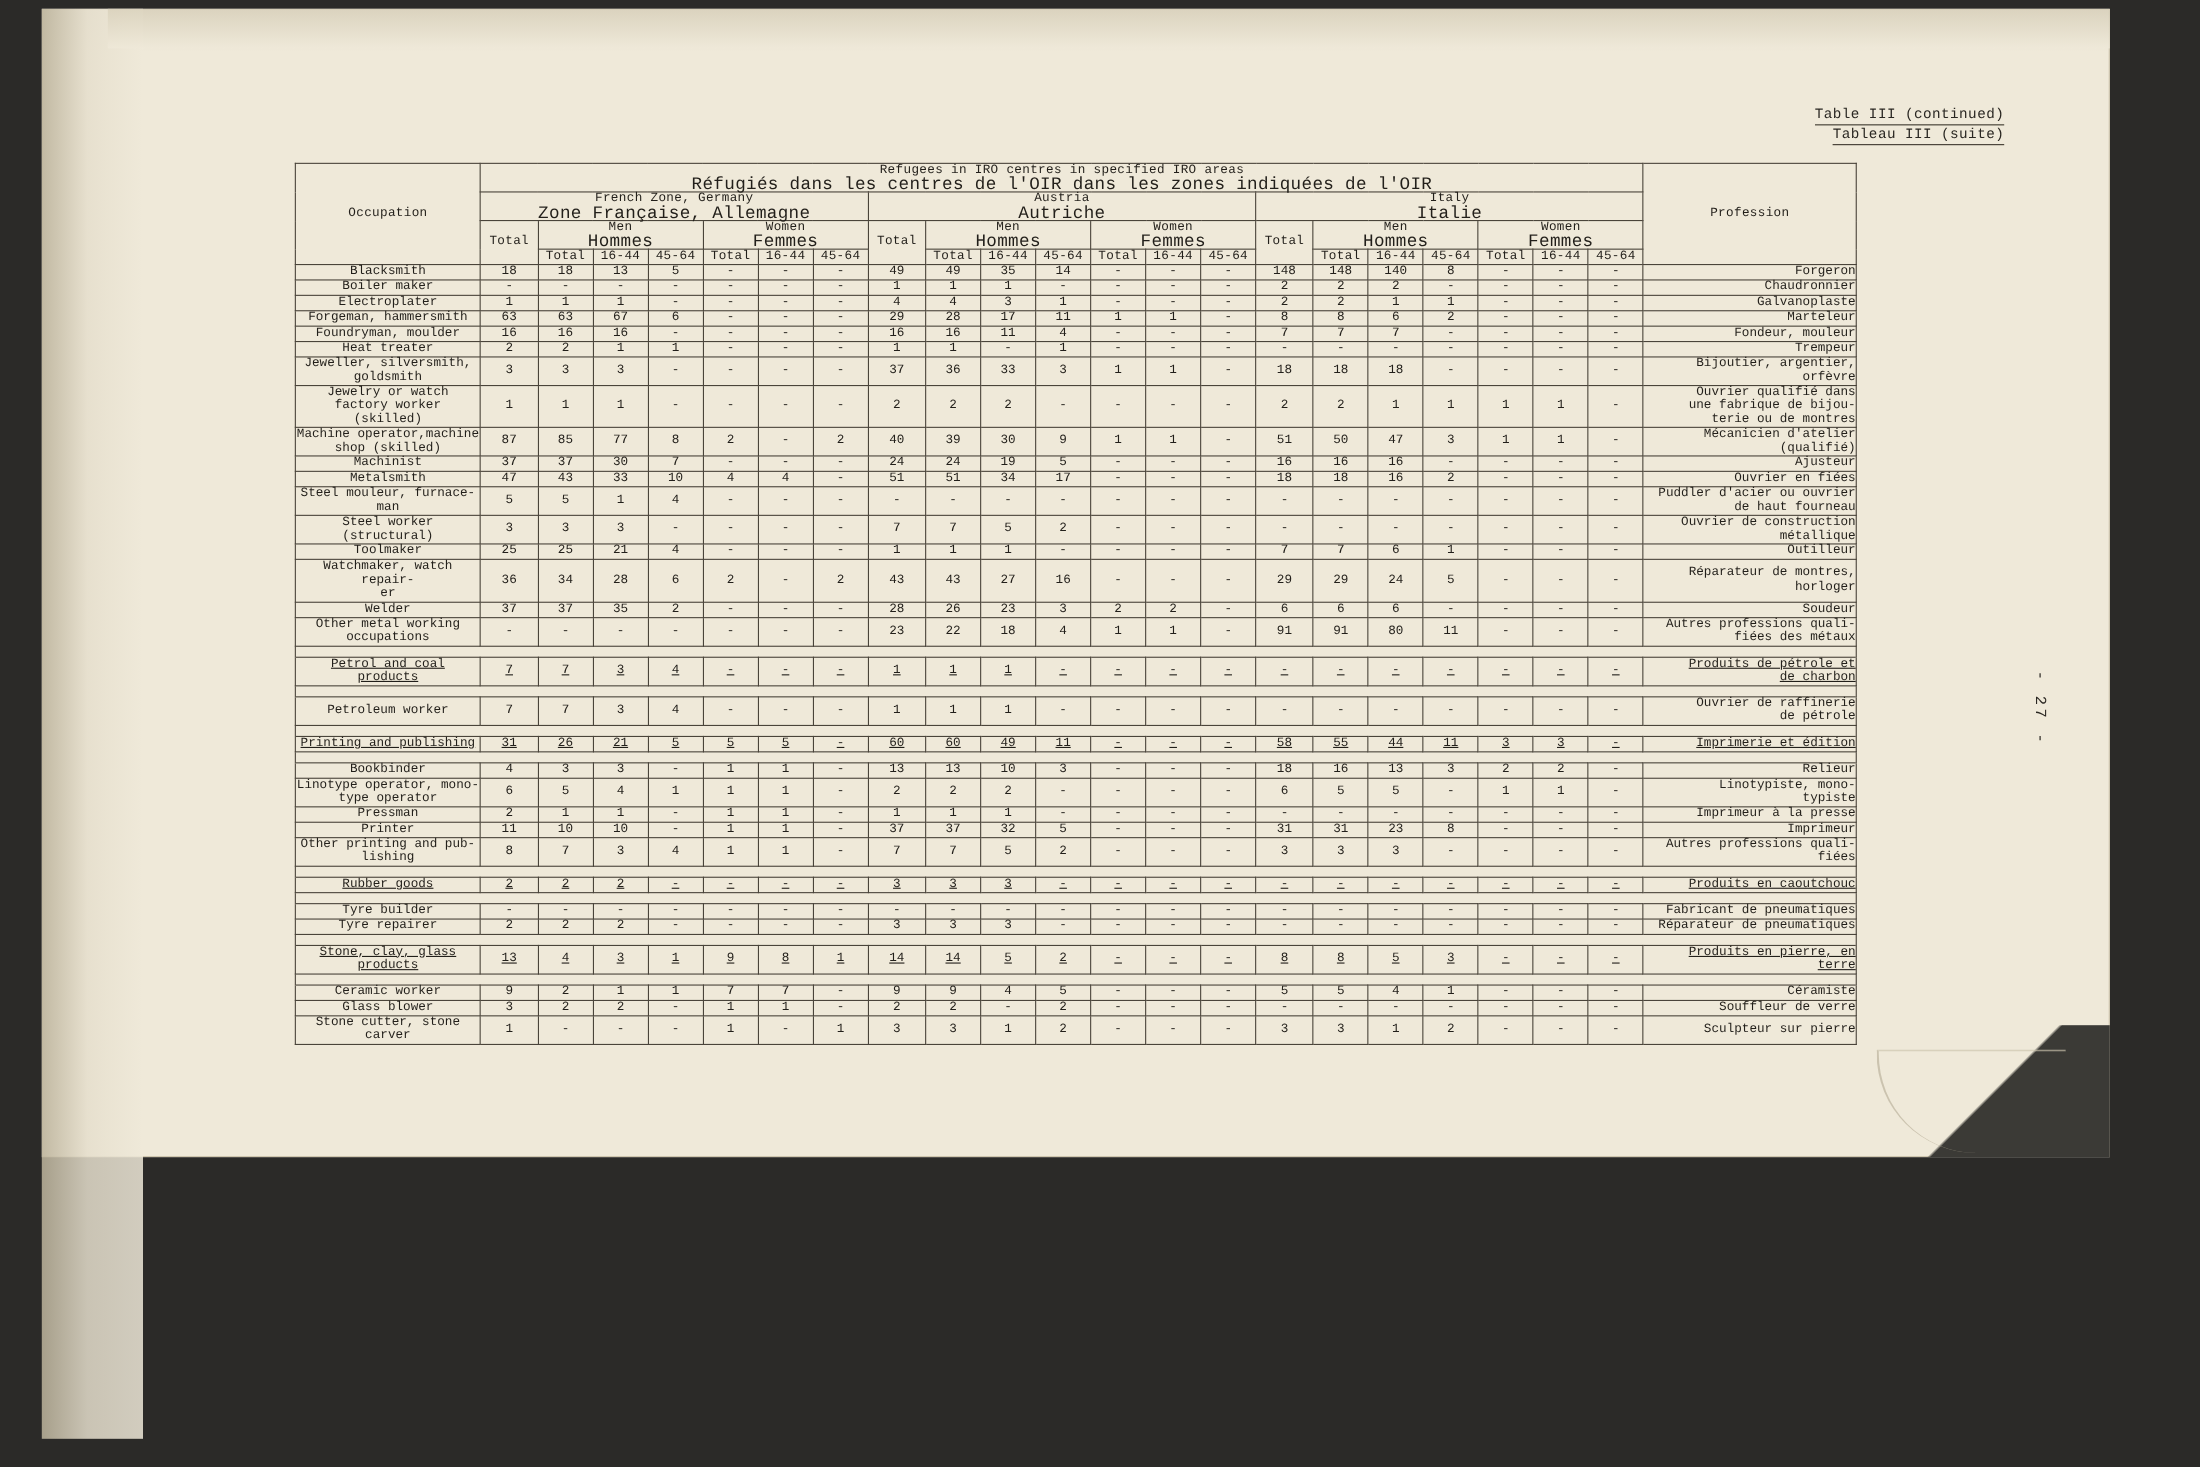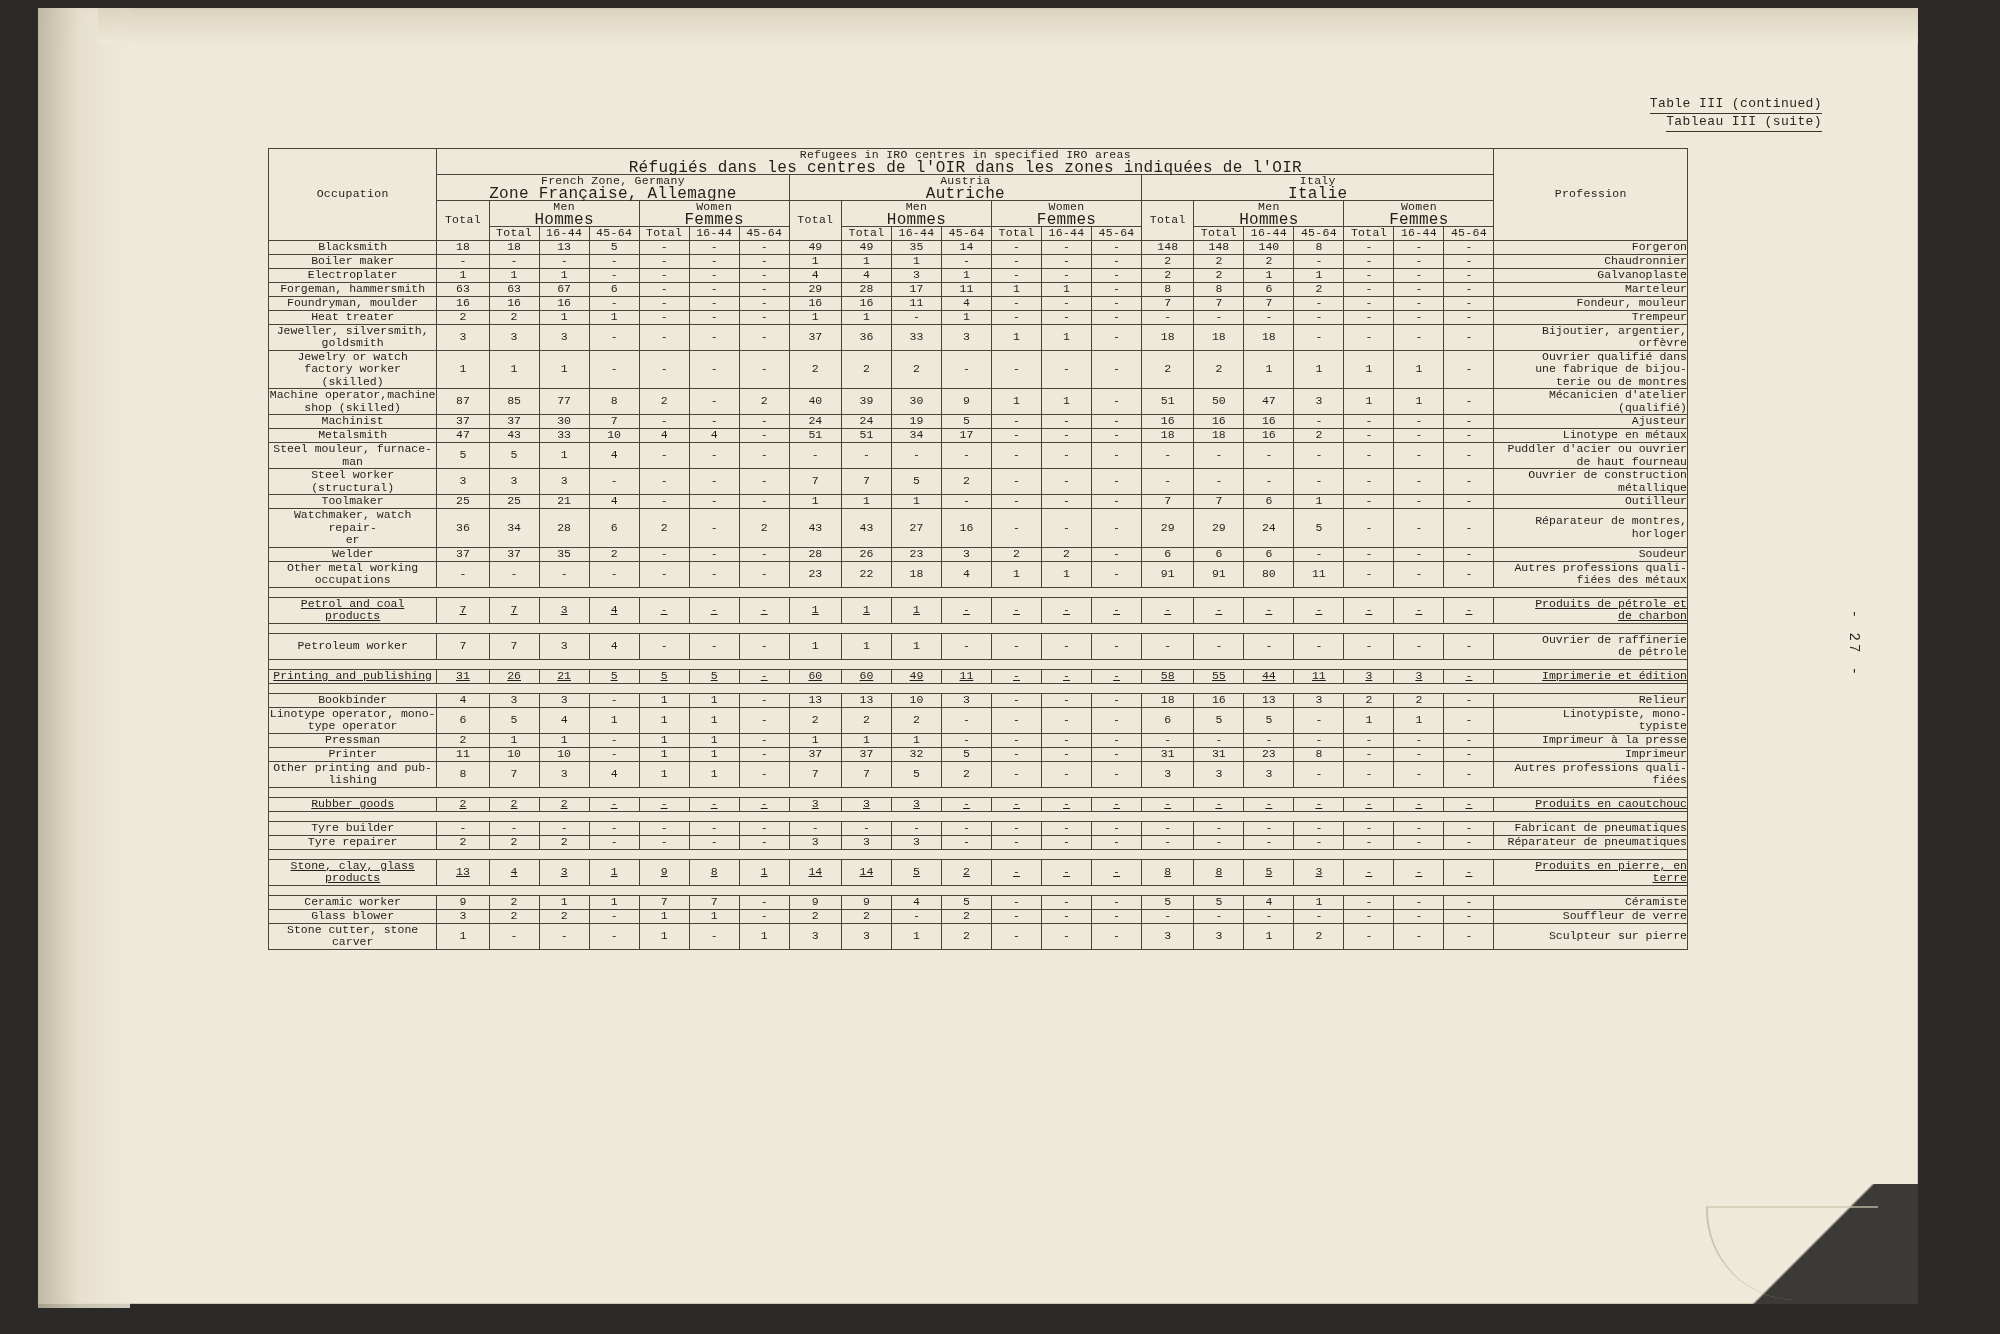--- a/index.html
+++ b/index.html
@@ -3,21 +3,21 @@
 <meta charset="utf-8">
 <style>
   html,body{margin:0;padding:0;}
   body{
     width:2000px;height:1334px;overflow:hidden;
     background:#2b2a28;
     font-family:"Liberation Mono", monospace;
   }
   
   #sheet{
-    position:absolute;left:38px;top:8px;width:1880px;height:1296px;
+    position:absolute;left:38px;top:8px;width:1880px;height:1044px;
     background:#efe9d9;
     box-shadow:0 0 0 1px #cfc6ae inset;
     background-image:
        linear-gradient(90deg,rgba(0,0,0,0.07) 0px, rgba(0,0,0,0.0) 60px),
        linear-gradient(180deg,rgba(0,0,0,0.05) 0px, rgba(0,0,0,0.0) 40px);
   }
   #binding{
     position:absolute;left:0;top:0;width:92px;height:1300px;
     background:linear-gradient(90deg,#bdb49c 0%, #e6dfcd 45%, #efe9d9 100%);
     opacity:.85;
@@ -474,21 +474,21 @@
             <td class="num bodycell">-</td>
             <td class="num bodycell">-</td>
             <td class="num bodycell">-</td>
             <td class="num bodycell">18</td>
             <td class="num bodycell">18</td>
             <td class="num bodycell">16</td>
             <td class="num bodycell">2</td>
             <td class="num bodycell">-</td>
             <td class="num bodycell">-</td>
             <td class="num bodycell">-</td>
-            <td class="prof bodycell">Linotype en métaux</td>
+            <td class="prof bodycell">Ouvrier en fiées</td>
           </tr>
           <tr class="datarow">
             <td class="occ bodycell">Steel mouleur, furnace-
   man</td>
             <td class="num bodycell">5</td>
             <td class="num bodycell">5</td>
             <td class="num bodycell">1</td>
             <td class="num bodycell">4</td>
             <td class="num bodycell">-</td>
             <td class="num bodycell">-</td>

